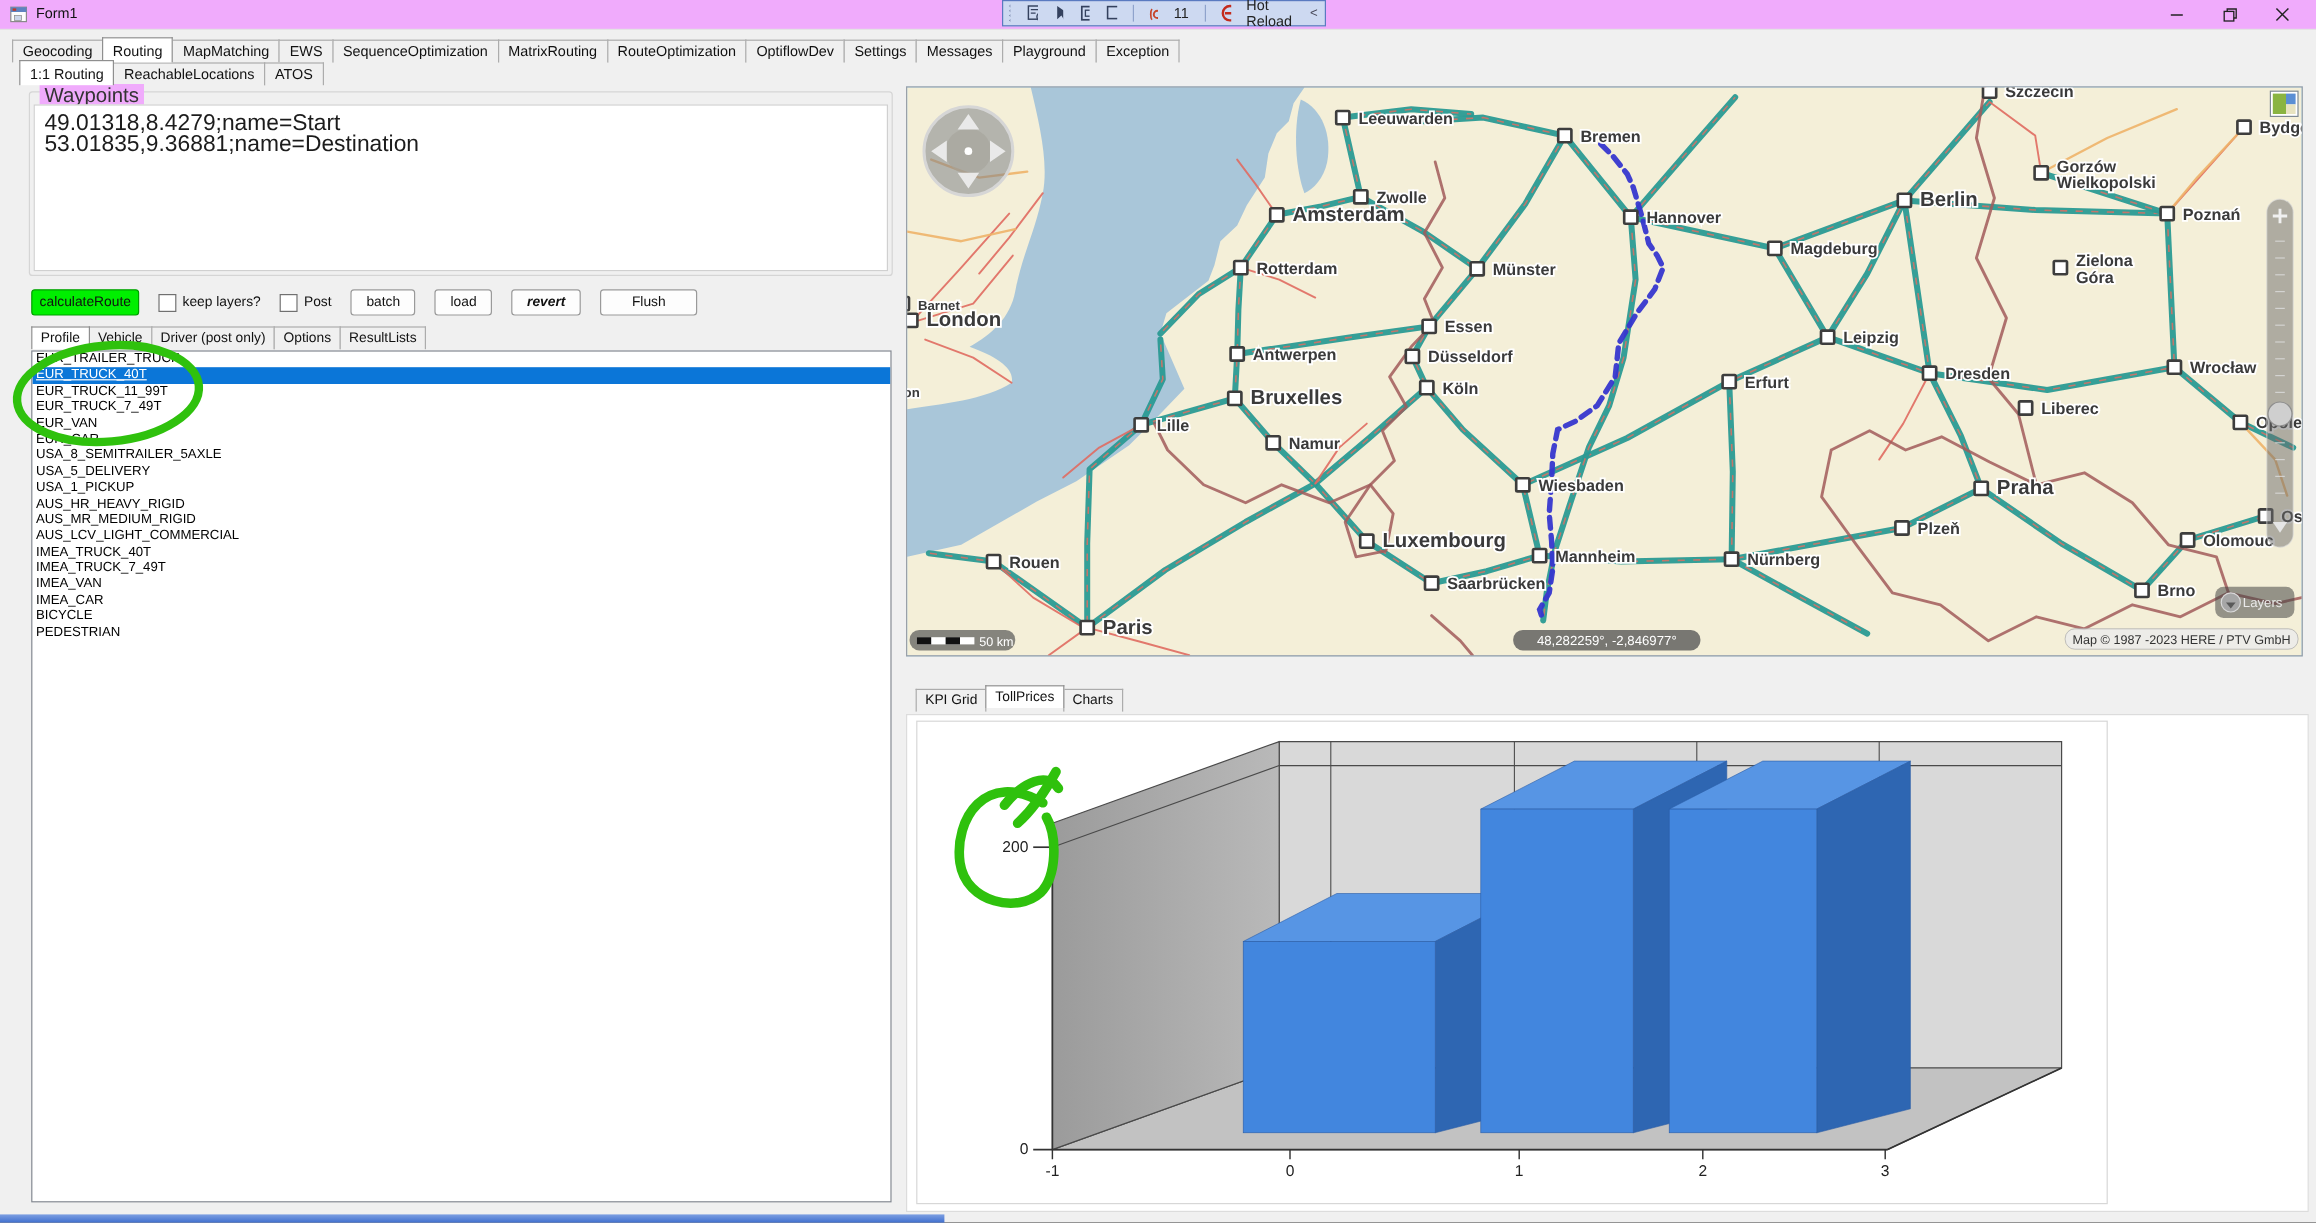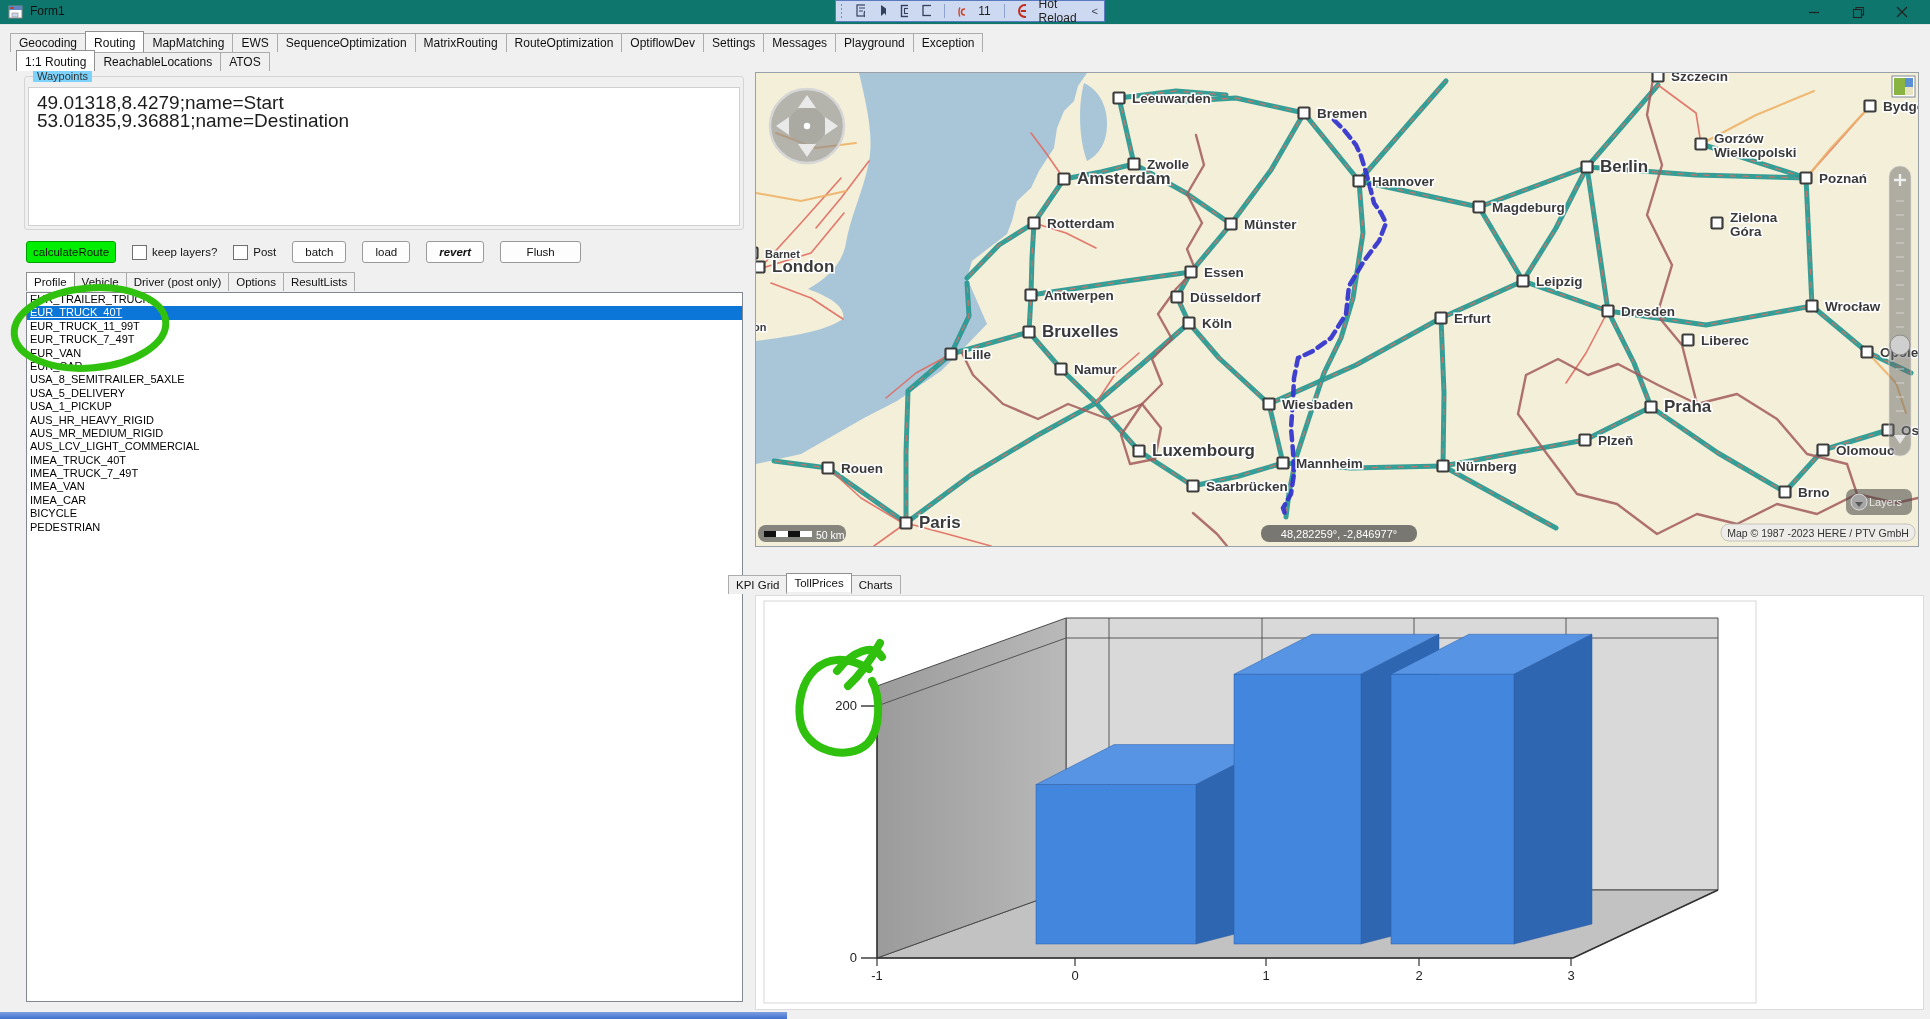--- a/index.html
+++ b/index.html
@@ -1,37 +1,37 @@
 <!DOCTYPE html>
 <html><head>
 <meta charset="utf-8">
 <style>
   html,body{margin:0;padding:0;background:#000;}
   body{width:1930px;height:1019px;position:relative;font-family:"Liberation Sans",sans-serif;overflow:hidden;}
   .window{position:absolute;left:0;top:0;width:1930px;height:1019px;background:#f0f0f0;}
   
-  .titlebar{position:absolute;left:0;top:0;width:1930px;height:24px;background:#0f766e;border-bottom:1px solid #e3e3e3;}
+  .titlebar{position:absolute;left:0;top:0;width:1930px;height:24px;background:#f0abfc;border-bottom:1px solid #e3e3e3;}
   .title-icon{position:absolute;left:8px;top:4px;width:16px;height:16px;}
   .title-text{position:absolute;left:30px;top:4px;font-size:12px;color:#111;}
   .dbgbar{position:absolute;left:835px;top:0px;width:270px;height:22px;background:#cdd9f1;border:1px solid #5a7ac0;display:flex;align-items:center;gap:13px;padding:0 4px;box-sizing:border-box;}
   .dbgbar .grip{width:4px;height:16px;background-image:radial-gradient(#7e8db0 1px,transparent 1px);background-size:4px 4px;}
   .dbgbar svg{display:block;}
   .dbg-sep{width:1px;height:14px;background:#8fa3cc;}
   .dbg-count{font-size:12px;color:#222;}
   .dbg-label{font-size:12px;color:#222;}
   .dbg-chev{font-size:11px;color:#445;padding:0 2px;}
   .capbtn{position:absolute;top:0;width:44px;height:24px;display:flex;align-items:center;justify-content:center;}
   
   .maintabs{position:absolute;left:10px;top:33px;height:19px;display:flex;align-items:center;}
   .tab{font-size:12px;color:#111;background:#f0f0f0;border:1px solid #acacac;border-bottom:none;padding:2px 8px 2px 8px;margin-right:-1px;height:14px;line-height:14px;}
   .tab.active{background:#ffffff;position:relative;padding-top:4px;margin-top:-3px;border-color:#8f8f8f;z-index:2;}
   .subtabs{position:absolute;left:16px;top:50px;height:21px;display:flex;align-items:flex-end;}
   
   .groupbox{position:absolute;left:24px;top:76px;width:718px;height:152px;border:1px solid #d5d5d5;border-radius:3px;}
-  .groupbox-label{position:absolute;left:8px;top:-7px;background:#7dd3fc;padding:0 4px;font-size:11px;color:#333;}
+  .groupbox-label{position:absolute;left:8px;top:-7px;background:#f0abfc;padding:0 4px;font-size:17px;color:#333;}
   .waypoints-box{position:absolute;left:3px;top:10px;right:3px;bottom:3px;background:#fff;border:1px solid #d0d0d0;font-size:19px;color:#1c1c1c;padding:6px 8px;line-height:18px;}
   .btnrow{position:absolute;left:26px;top:241px;height:22px;display:flex;align-items:center;gap:16px;}
   .btn{font-size:11.5px;color:#111;background:#fdfdfd;border:1px solid #9a9a9a;border-radius:3px;height:20px;padding:0 12px;display:flex;align-items:center;justify-content:center;}
   .btn.green{background:#00ef00;border-color:#00a000;padding:0 6px;}
   .btn.italicb{font-style:italic;font-weight:bold;}
   .chk{display:flex;align-items:center;gap:5px;font-size:11.5px;color:#111;}
   .chk .box{width:13px;height:13px;background:#fff;border:1px solid #707070;}
   .proftabs{position:absolute;left:26px;top:272px;height:19px;display:flex;align-items:flex-end;}
   .proftabs .tab{font-size:11.5px;padding:2px 7px;}
   .listbox{position:absolute;left:26px;top:292px;width:715px;height:708px;background:#fff;border:1px solid #828790;overflow:hidden;}
@@ -40,21 +40,21 @@
   
   .mappanel{position:absolute;left:755px;top:72px;width:1162px;height:473px;border:1px solid #9aa0a8;box-sizing:content-box;background:#a9c6d9;}
   .mappanel svg{position:absolute;left:0;top:0;}
   .maplabel{font-weight:bold;fill:#3a3a3a;paint-order:stroke;stroke:#ffffff;stroke-width:3px;}
   .maplabel.lg{font-size:17px;}
   .maplabel.md{font-size:13.5px;}
   .maplabel.sm{font-size:11px;}
   
   .restabs{position:absolute;left:757px;top:552px;height:20px;display:flex;align-items:flex-end;}
   .restabs .tab{font-size:11.5px;padding:2px 7px;}
-  .histtabs{position:absolute;left:728px;top:574px;height:20px;display:flex;align-items:center;}
+  .histtabs{position:absolute;left:763px;top:574px;height:20px;display:flex;align-items:flex-start;}
   .histtabs .tab{font-size:11.5px;padding:2px 7px;}
   .chartpage{position:absolute;left:755px;top:595px;width:1167px;height:413px;background:#ffffff;border:1px solid #dcdcdc;}
   .chart-svg{position:absolute;left:5px;top:3px;}
   .axis-label{font-size:13px;fill:#222;}
   .bluestrip{position:absolute;left:0;top:1012px;width:787px;height:7px;background:linear-gradient(#7d9fe2,#3f6fce);}
   .overlay{position:absolute;left:0;top:0;width:1930px;height:1019px;pointer-events:none;z-index:50;}
 </style>
 </head>
 <body>
 

